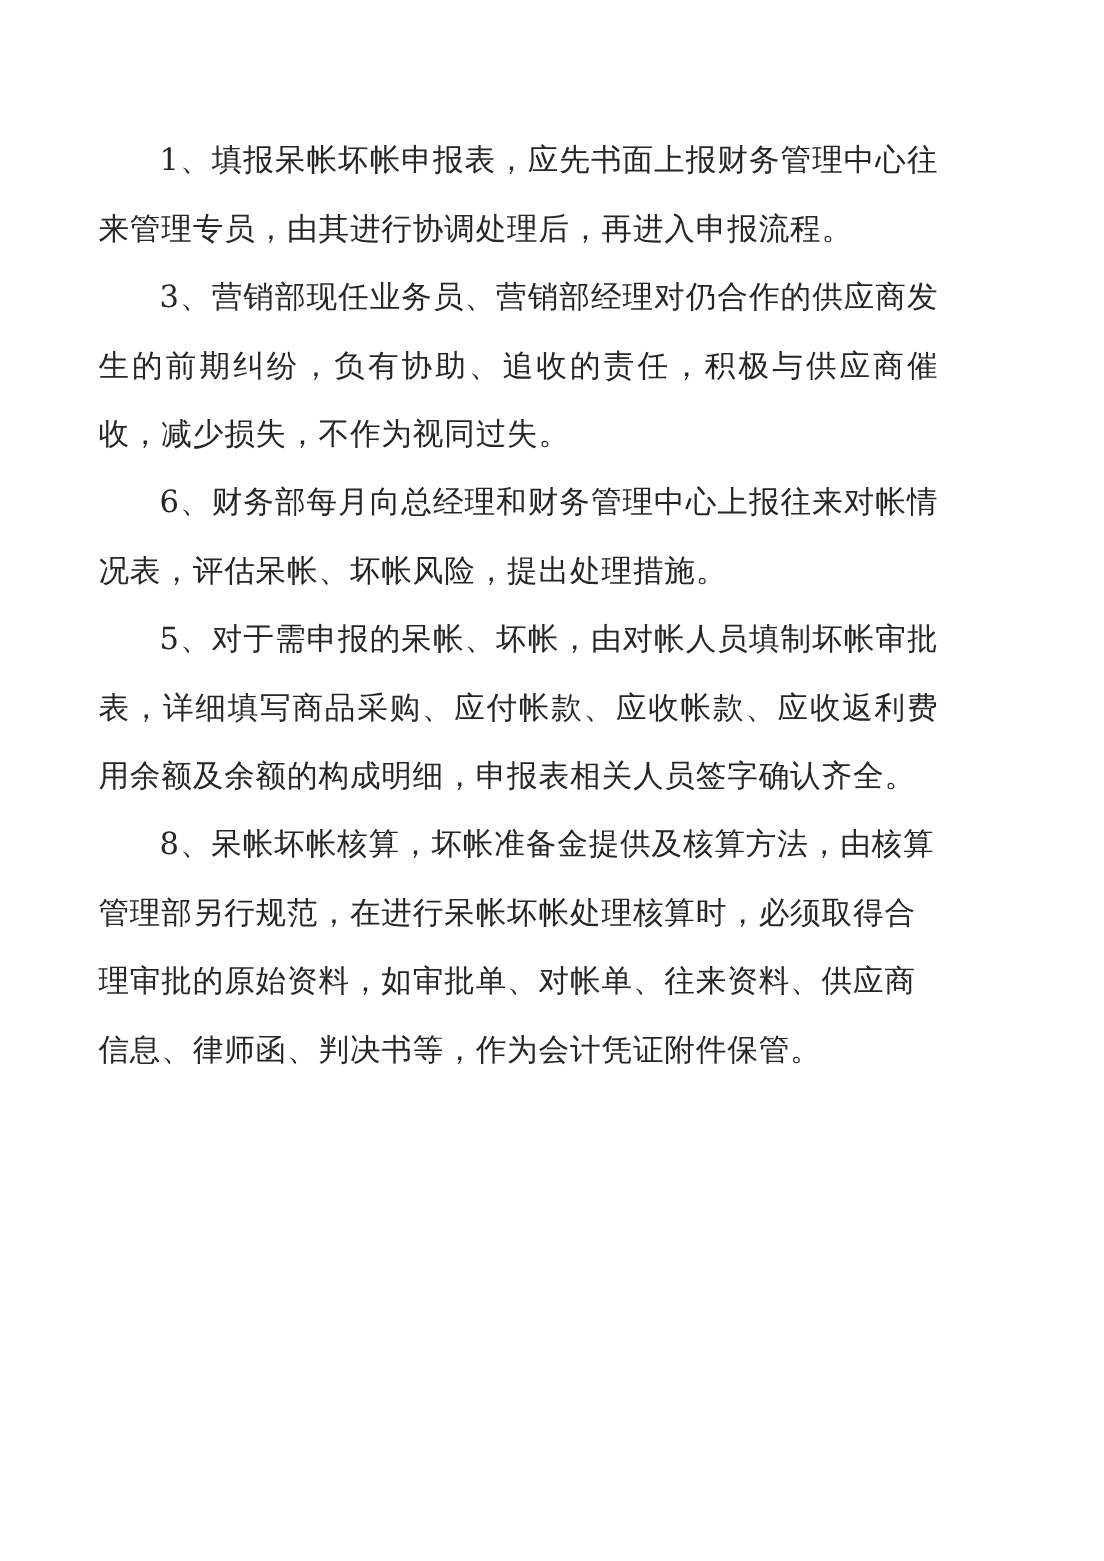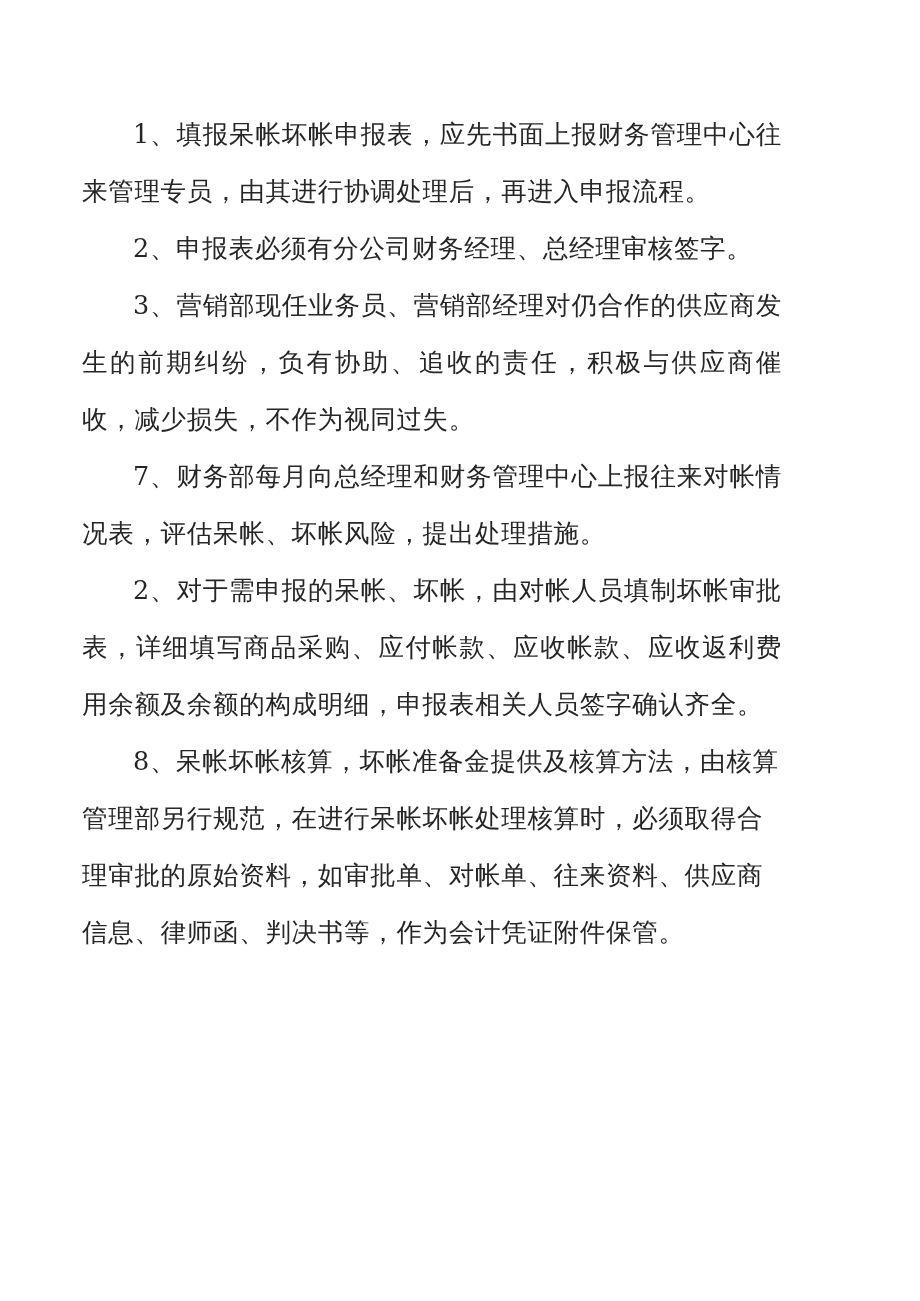--- a/index.html
+++ b/index.html
@@ -42,19 +42,18 @@
   .para:last-child {
     text-align: left;
   }
 </style>
 </head>
 <body>
 
 <div class="page">
   <div class="doc-body">
     <p class="para">1、填报呆帐坏帐申报表，应先书面上报财务管理中心往来管理专员，由其进行协调处理后，再进入申报流程。</p>
-    <p class="para">2、申报表必须有分公司财务经理、总经理审核签字。</p>
     <p class="para">3、营销部现任业务员、营销部经理对仍合作的供应商发生的前期纠纷，负有协助、追收的责任，积极与供应商催收，减少损失，不作为视同过失。</p>
-    <p class="para">7、财务部每月向总经理和财务管理中心上报往来对帐情况表，评估呆帐、坏帐风险，提出处理措施。</p>
-    <p class="para">2、对于需申报的呆帐、坏帐，由对帐人员填制坏帐审批表，详细填写商品采购、应付帐款、应收帐款、应收返利费用余额及余额的构成明细，申报表相关人员签字确认齐全。</p>
+    <p class="para">6、财务部每月向总经理和财务管理中心上报往来对帐情况表，评估呆帐、坏帐风险，提出处理措施。</p>
+    <p class="para">5、对于需申报的呆帐、坏帐，由对帐人员填制坏帐审批表，详细填写商品采购、应付帐款、应收帐款、应收返利费用余额及余额的构成明细，申报表相关人员签字确认齐全。</p>
     <p class="para">8、呆帐坏帐核算，坏帐准备金提供及核算方法，由核算管理部另行规范，在进行呆帐坏帐处理核算时，必须取得合理审批的原始资料，如审批单、对帐单、往来资料、供应商信息、律师函、判决书等，作为会计凭证附件保管。</p>
   </div>
 </div>
 
 </body></html>

